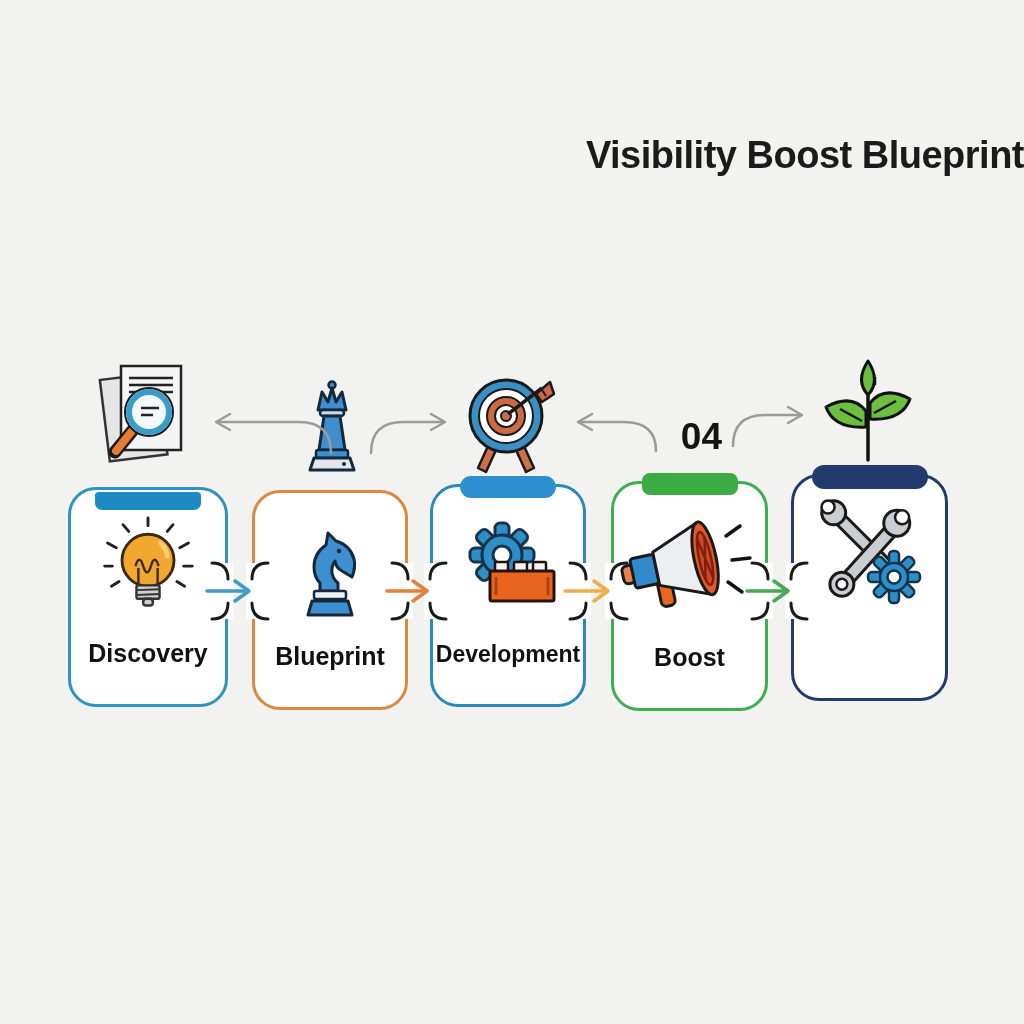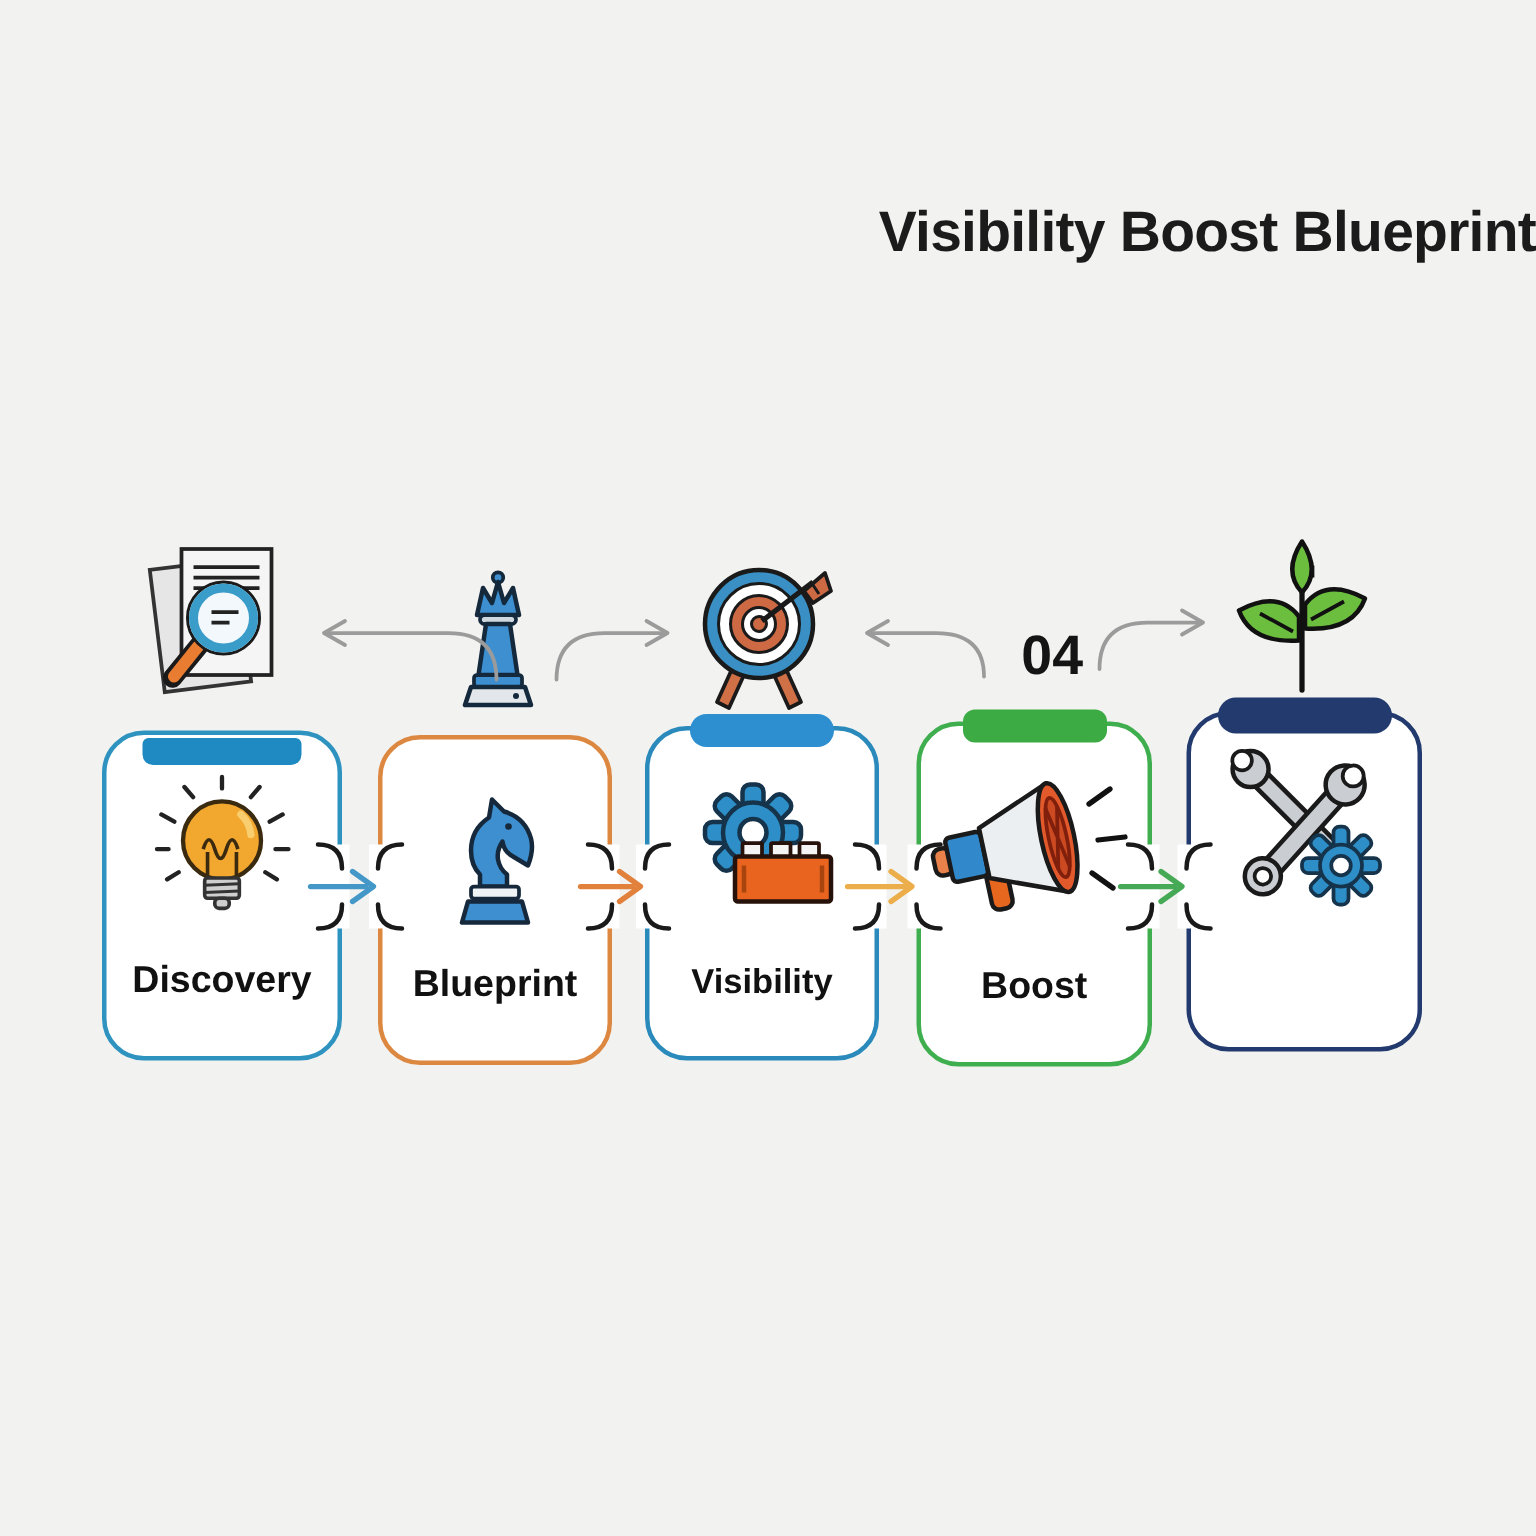--- a/index.html
+++ b/index.html
@@ -130,21 +130,21 @@
         </g>
         <circle cx="50" cy="36" r="20" fill="#2e8fc8" stroke="#15344c" stroke-width="3"></circle>
         <circle cx="50" cy="36" r="9" fill="#fff" stroke="#15344c" stroke-width="3"></circle>
         <rect x="43" y="43" width="13" height="11" rx="1" fill="#f4f4f4" stroke="#26120a" stroke-width="2.5"></rect>
         <rect x="62" y="43" width="13" height="11" rx="1" fill="#f4f4f4" stroke="#26120a" stroke-width="2.5"></rect>
         <rect x="81" y="43" width="13" height="11" rx="1" fill="#f4f4f4" stroke="#26120a" stroke-width="2.5"></rect>
         <rect x="38" y="52" width="64" height="30" rx="2" fill="#e8641f" stroke="#26120a" stroke-width="3"></rect>
         <path d="M44 58 v18 M96 58 v18" stroke="#a8450f" stroke-width="3"></path>
       </svg>
     </div>
-    <div class="label" style="font-size:23px;">Visibility</div>
+    <div class="label" style="font-size:23px;">Development</div>
   </div>
 
   <div class="card" style="left:611px;top:481px;width:157px;height:230px;border:3.5px solid #3fae4e;">
     <div class="tab" style="top:-11px;width:96px;height:22px;background:#3cab43;border-radius:8px;"></div>
     <div class="icon-wrap" style="top:30px;margin-left:-6px;">
       <svg width="140" height="104" viewBox="0 0 140 104">
         <g transform="rotate(-12 60 52)">
           <rect x="8" y="42" width="12" height="18" rx="5" fill="#e8824a" stroke="#1a1a1a" stroke-width="3"></rect>
           <rect x="40" y="60" width="14" height="30" rx="5" fill="#e8671f" stroke="#1a1a1a" stroke-width="3"></rect>
           <rect x="18" y="36" width="24" height="30" rx="3" fill="#3189cc" stroke="#1a1a1a" stroke-width="3"></rect>

